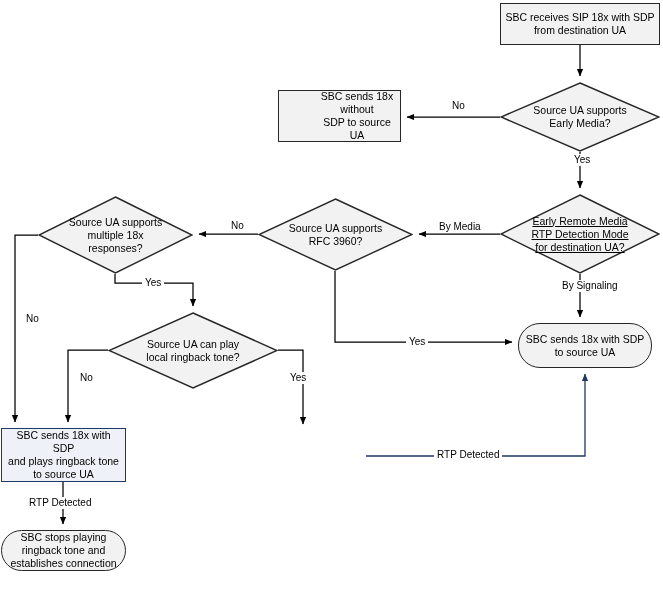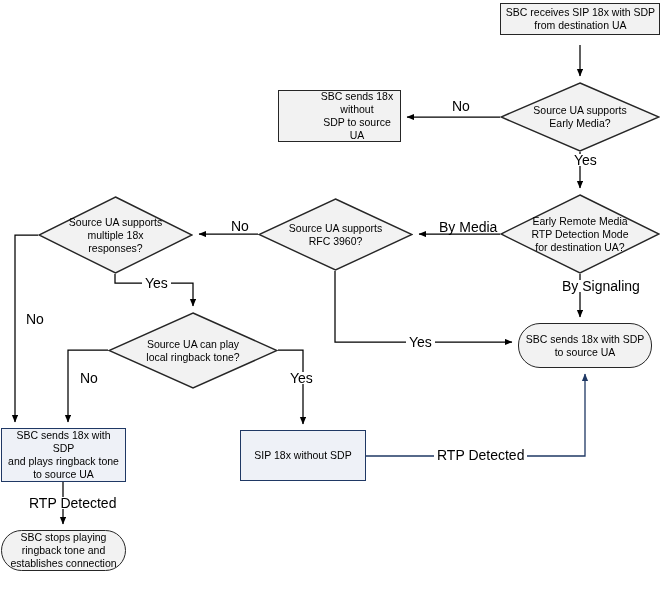--- a/index.html
+++ b/index.html
@@ -68,21 +68,21 @@
     top: 0;
     width: 100%;
     height: 100%;
   }
   .shape-decision .node-label {
     position: relative;
     z-index: 2;
   }
   .edge-label {
     position: absolute;
-    font-size: 14px;
+    font-size: 10px;
     line-height: 12px;
     color: #000000;
     background: #ffffff;
     padding: 0 3px;
     white-space: nowrap;
   }
 </style>
 </head>
 <body>
 
@@ -124,39 +124,39 @@
 
       <path d="M63,482 L63,524" marker-end="url(#arrow-dark)"></path>
     </g>
 
     <g stroke="#1f3864" stroke-width="1.3" fill="none">
 
       <path d="M366,456 L585,456 L585,374" marker-end="url(#arrow-navy)"></path>
     </g>
   </svg>
 
-  <div class="node shape-process" style="left:500px; top:3px; width:160px; height:32px;justify-content:flex-end;">
+  <div class="node shape-process" style="left:500px; top:3px; width:160px; height:42px;">
     <span class="node-label">SBC receives SIP 18x with SDP
 from destination UA</span>
   </div>
 
   <div class="node shape-decision" style="left:500px; top:82px; width:160px; height:70px;">
     <svg class="diamond-bg" viewBox="0 0 160 70" preserveAspectRatio="none">
       <polygon points="80,1 159,35 80,69 1,35" fill="#f2f2f2" stroke="#262626" stroke-width="1.4" vector-effect="non-scaling-stroke"></polygon>
     </svg>
     <span class="node-label">Source UA supports
 Early Media?</span>
   </div>
 
   <div class="node shape-process" style="left:278px; top:90px; width:123px; height:52px;padding-left:35px;">
     <span class="node-label">SBC sends 18x without
 SDP to source UA</span>
   </div>
 
-  <div class="node shape-decision" style="left:500px; top:194px; width:160px; height:80px;">
+  <div class="node shape-decision" style="left:500px; top:194px; width:160px; height:80px;text-decoration:underline;">
     <svg class="diamond-bg" viewBox="0 0 160 80" preserveAspectRatio="none">
       <polygon points="80,1 159,40 80,79 1,40" fill="#f2f2f2" stroke="#262626" stroke-width="1.4" vector-effect="non-scaling-stroke"></polygon>
     </svg>
     <span class="node-label">Early Remote Media
 RTP Detection Mode
 for destination UA?</span>
   </div>
 
   <div class="node shape-decision" style="left:258px; top:198px; width:155px; height:73px;">
     <svg class="diamond-bg" viewBox="0 0 155 73" preserveAspectRatio="none">
@@ -187,23 +187,20 @@
     <span class="node-label">SBC sends 18x with SDP
 to source UA</span>
   </div>
 
   <div class="node shape-process-accent" style="left:1px; top:428px; width:125px; height:54px;">
     <span class="node-label">SBC sends 18x with SDP
 and plays ringback tone
 to source UA</span>
   </div>
 
-  <div class="node shape-process-accent" style="left:240px; top:430px; width:126px; height:51px;">
-    <span class="node-label">SIP 18x without SDP</span>
-  </div>
 
   <div class="node shape-terminator" style="left:1px; top:530px; width:125px; height:41px;">
     <span class="node-label">SBC stops playing
 ringback tone and
 establishes connection</span>
   </div>
 
   <div class="edge-label" style="left:449px; top:100px;">No</div>
 
   <div class="edge-label" style="left:571px; top:154px;">Yes</div>

